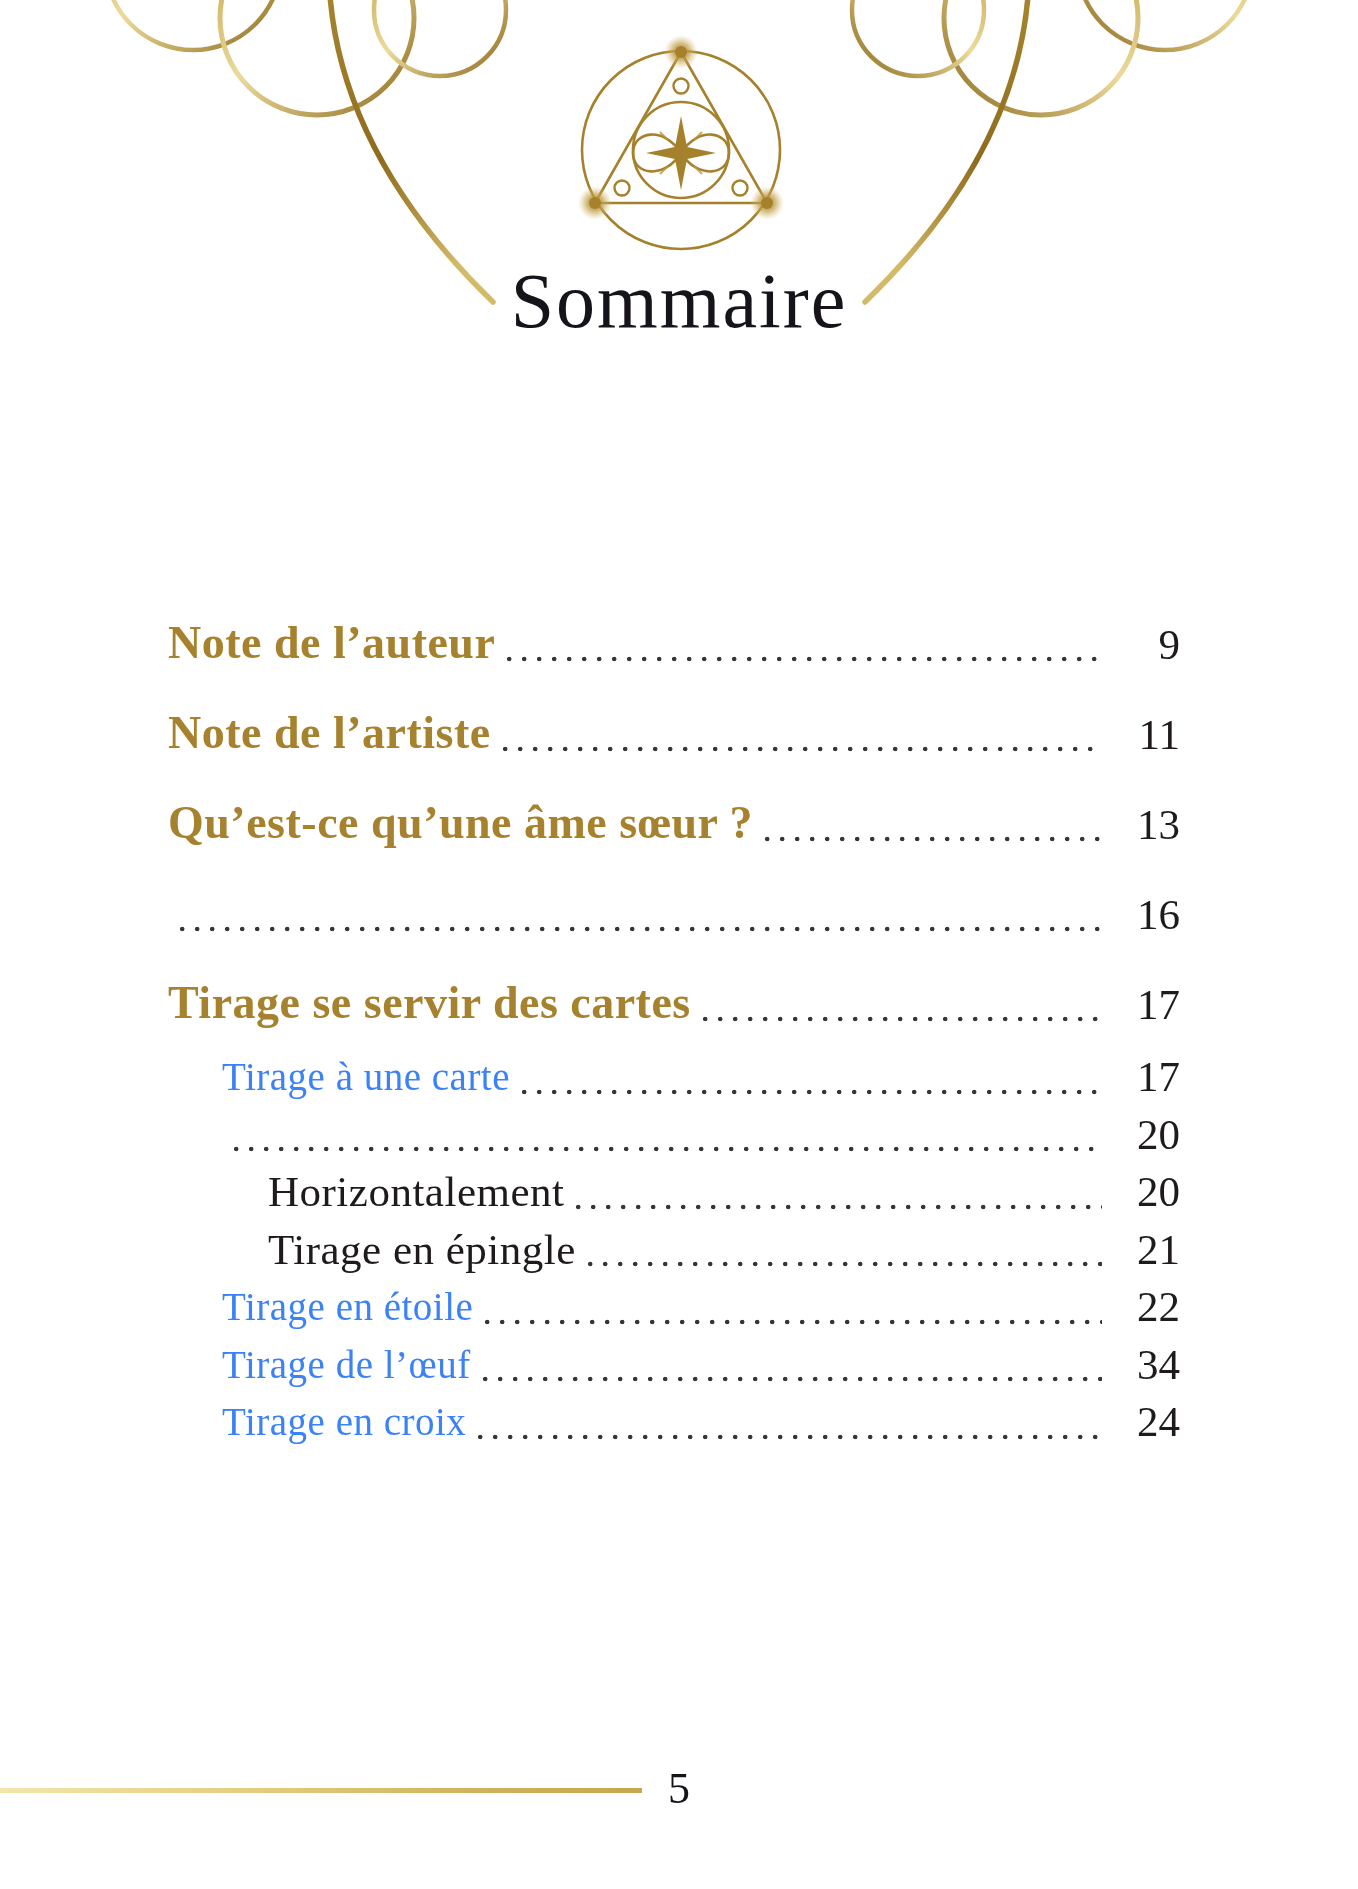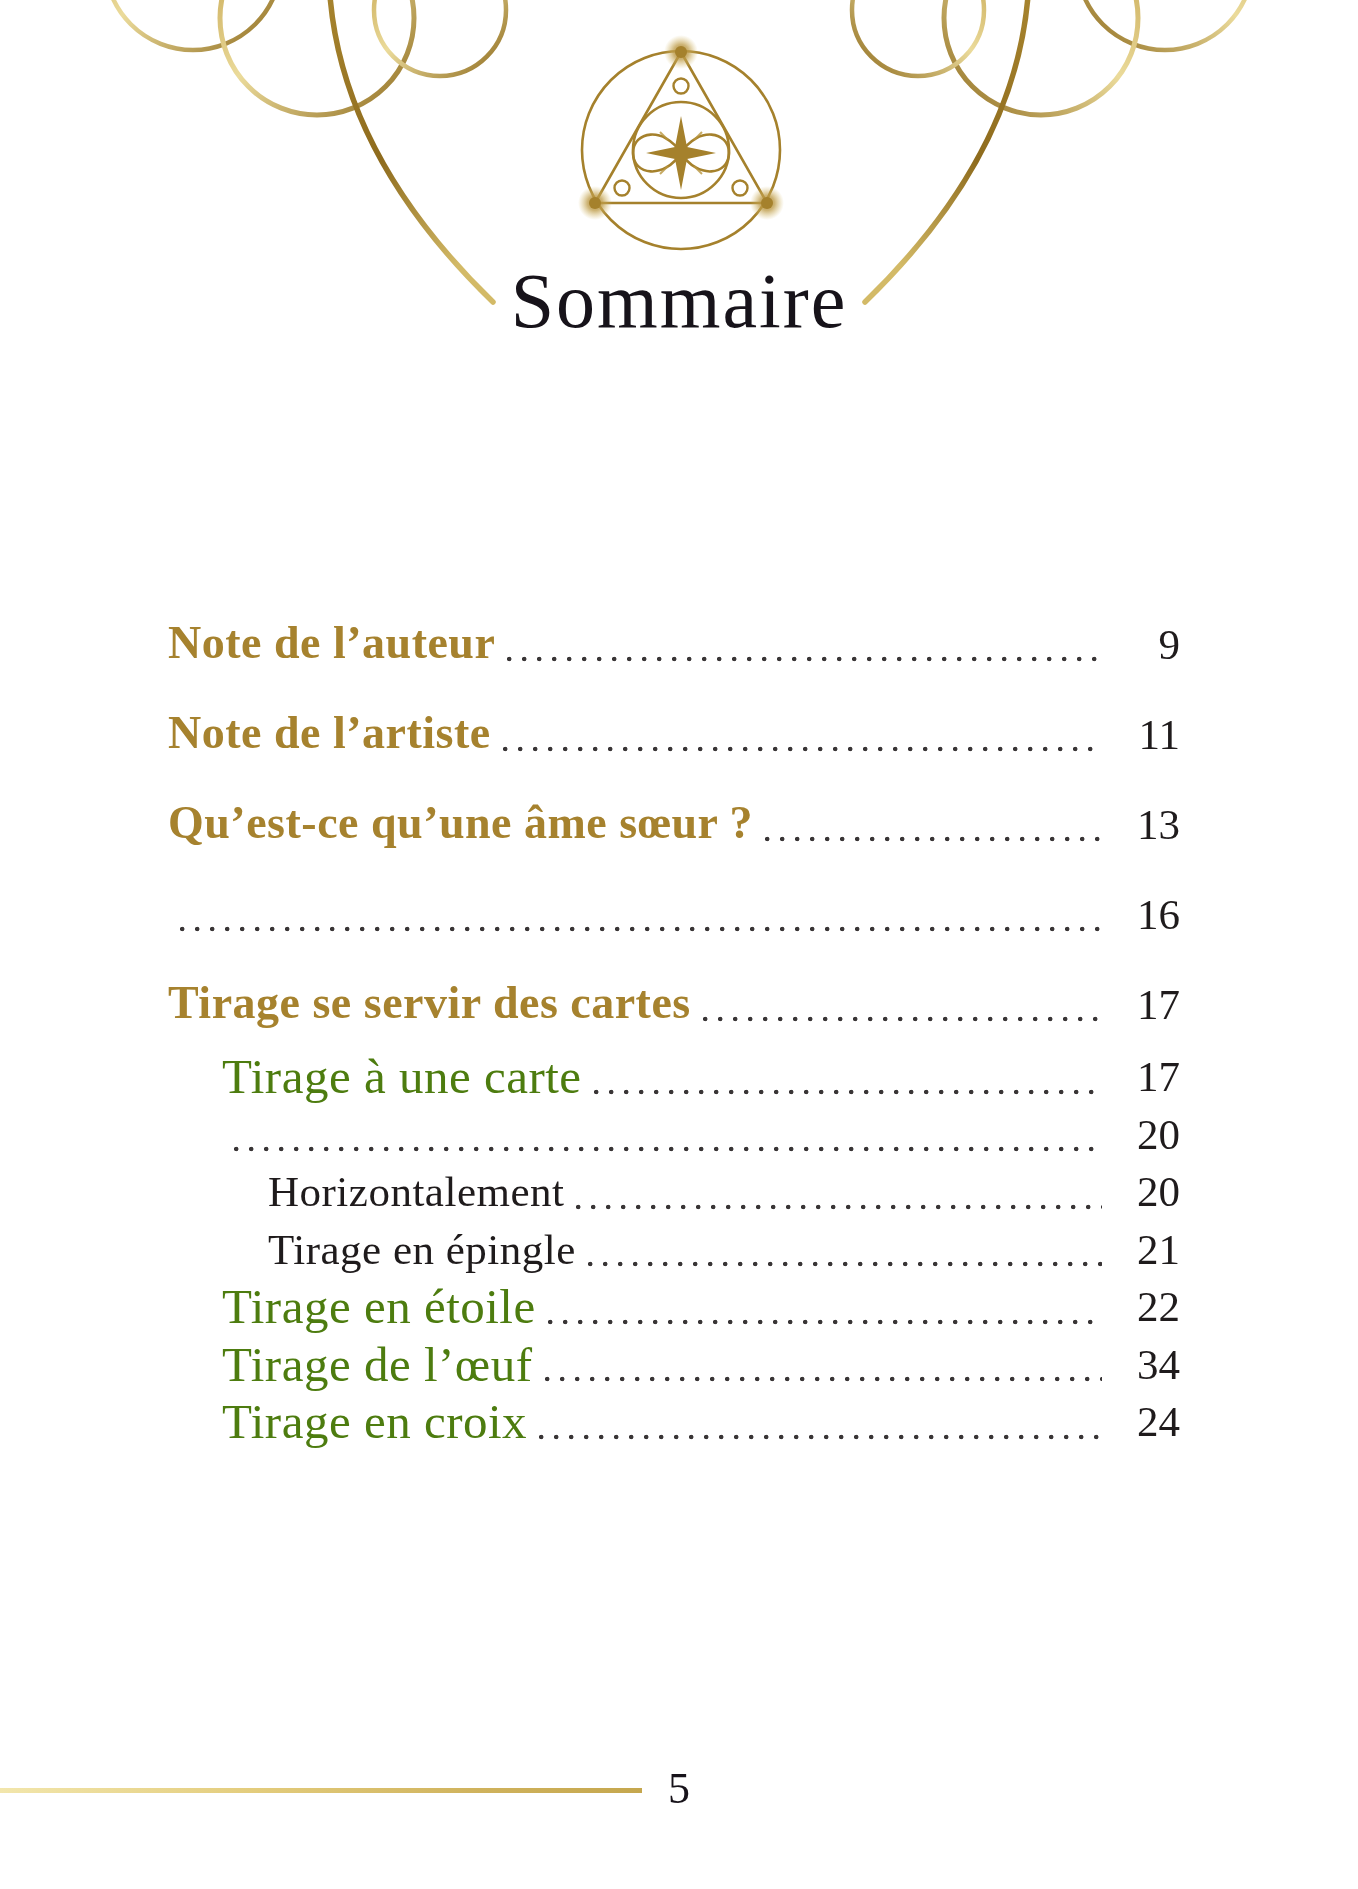--- a/index.html
+++ b/index.html
@@ -30,21 +30,21 @@
   }
   .row .pagenum{
     min-width:64px;text-align:right;line-height:1;
     font-size:43px;color:#1F1B1C;
   }
   .lvl-main{height:90px;}
   .lvl-main .label{font-size:46px;font-weight:700;color:#A6822E;}
   .lvl-main .leader{transform:translateY(16px);}
   .lvl-main .pagenum{transform:translateY(1px);}
   .lvl-sub{height:57.5px;}
-  .lvl-sub .label{font-size:49px;font-weight:400;color:#4d7c0f;}
+  .lvl-sub .label{font-size:39px;font-weight:400;color:#3b82f6;}
   .lvl-sub .leader{transform:translateY(15px);}
   .lvl-subsub{height:57.5px;padding-left:100px;}
   .lvl-subsub .label{font-size:43px;font-weight:400;color:#1F1B1C;}
   .lvl-subsub .leader{transform:translateY(15px);}
   .lvl-sub{padding-left:54px;}
   .footer{
     position:absolute;top:1766px;left:0;right:0;height:48px;
     display:flex;align-items:center;
   }
   .fline{height:5px;flex:1;}

